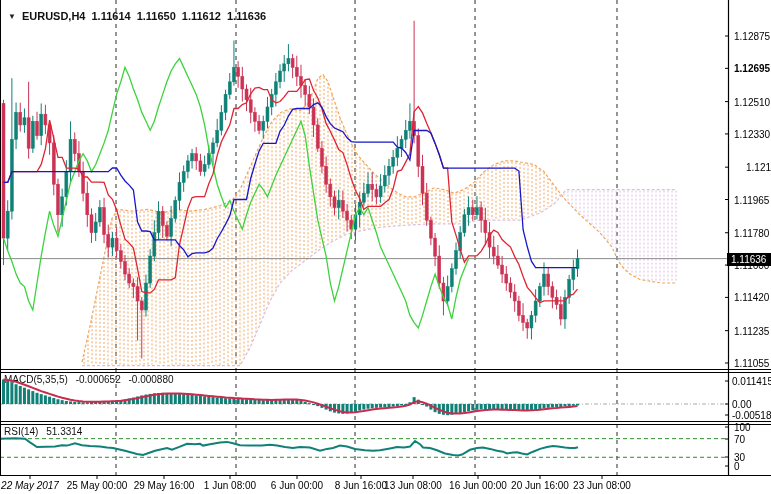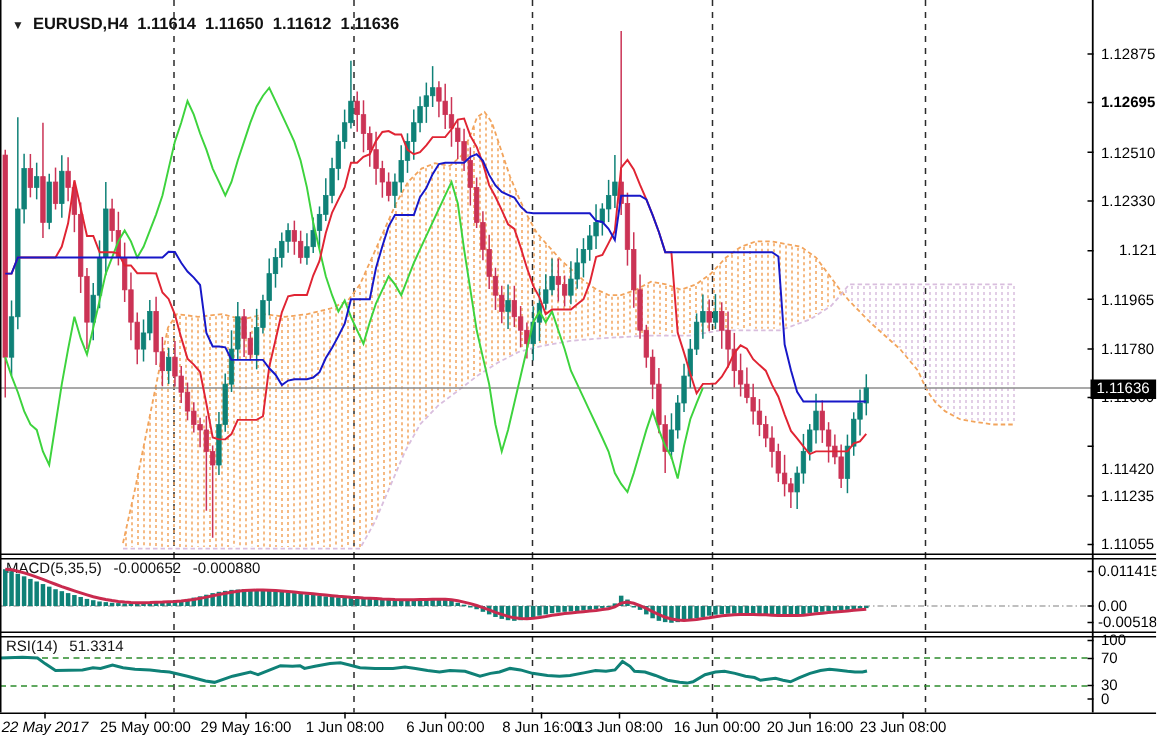--- a/index.html
+++ b/index.html
@@ -45,21 +45,21 @@
 
   <div class="axislabs" id="axislabs">
       <div class="lab" style="left: 734px; top: 31px;">1.12875</div>
       <div class="lab" style="left: 734px; top: 63.3407px; font-weight: bold;">1.12695</div>
       <div class="lab" style="left: 734px; top: 96.5797px;">1.12510</div>
       <div class="lab" style="left: 734px; top: 128.92px;">1.12330</div>
       <div class="lab" style="left: 734px; top: 162.159px; margin-left: 12px;">1.12145</div>
       <div class="lab" style="left: 734px; top: 194.5px;">1.11965</div>
       <div class="lab" style="left: 734px; top: 227.739px;">1.11780</div>
       <div class="lab" style="left: 734px; top: 260.08px;">1.11600</div>
-      <div class="lab" style="left: 734px; top: 292.42px; margin-top: 16px;">1.11420</div>
+      <div class="lab" style="left: 734px; top: 292.42px;">1.11420</div>
       <div class="lab" style="left: 734px; top: 325.659px;">1.11235</div>
       <div class="lab" style="left: 734px; top: 358px;">1.11055</div>
       <div class="lab" style="left: 732px; top: 376px;">0.011415</div>
       <div class="lab" style="left: 732px; top: 399px;">0.00</div>
       <div class="lab" style="left: 732px; top: 410px;">-0.005189</div>
       <div class="lab" style="left: 734px; top: 422px;">100</div>
       <div class="lab" style="left: 734px; top: 434px;">70</div>
       <div class="lab" style="left: 734px; top: 452px;">30</div>
       <div class="lab" style="left: 734px; top: 461px;">0</div>
       <div class="lab" style="left: 30px; top: 480px; transform: translateX(-50%); font-style: italic;">22 May 2017</div>

